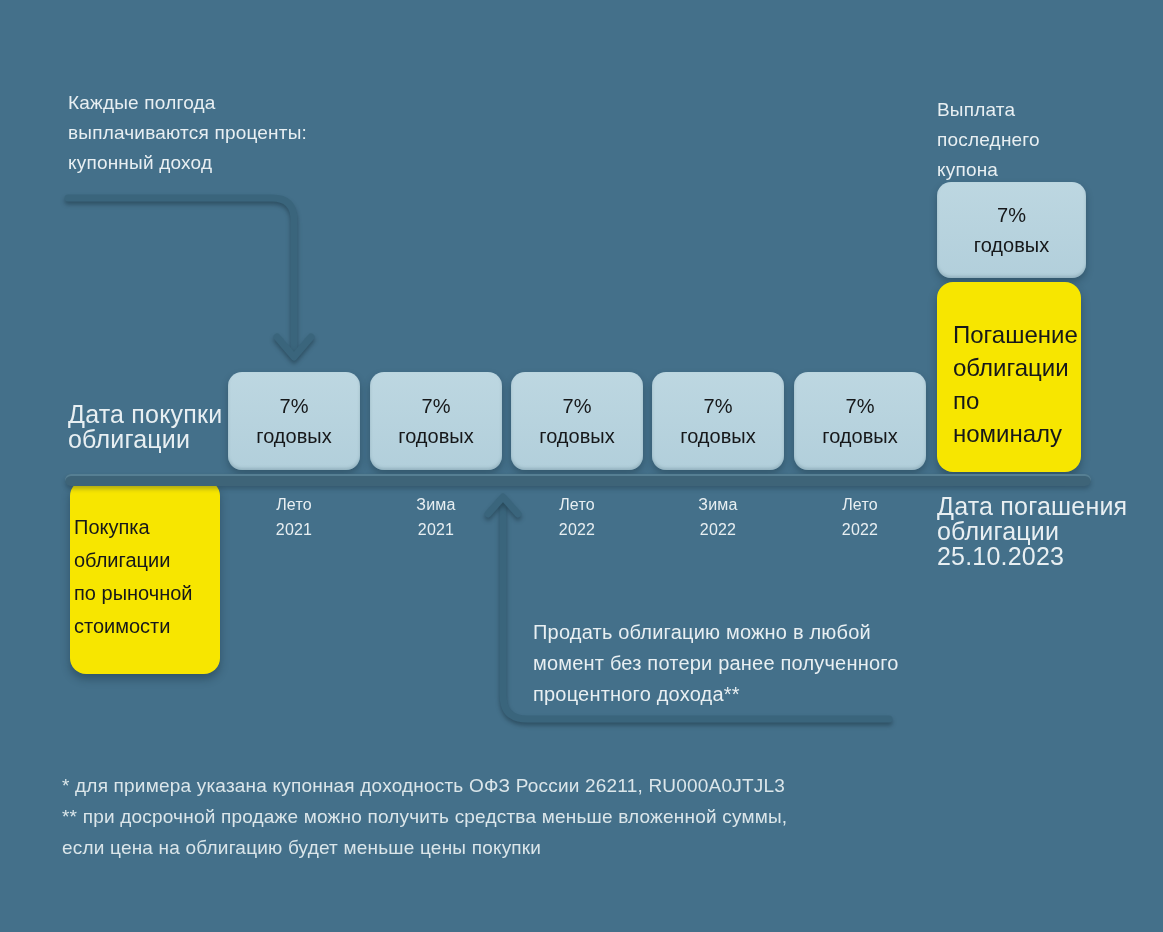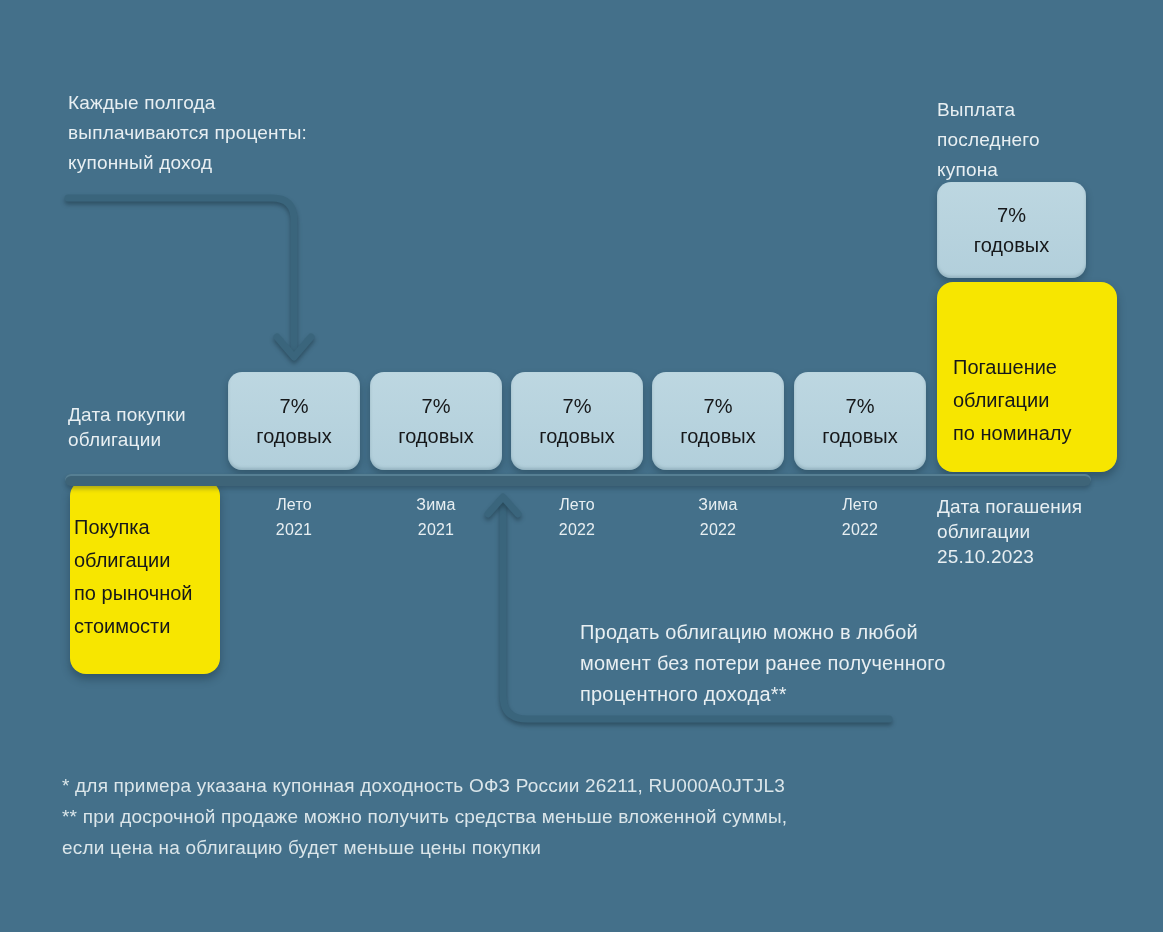--- a/index.html
+++ b/index.html
@@ -14,21 +14,21 @@
     position:absolute;
     color:#e8eff2;
     font-size:19px;
     line-height:30px;
     white-space:pre-line;
     letter-spacing:0.2px;
   }
   .label-tight{
     position:absolute;
     color:#e8eff2;
-    font-size:19px;
+    font-size:25px;
     line-height:25px;
     white-space:pre-line;
     letter-spacing:0.2px;
   }
   .coupon-box{
     position:absolute;
     top:372px;width:132px;height:98px;
     background:linear-gradient(180deg,#bdd7e1 0%,#b2cfdb 100%);
     border-radius:14px;
     box-shadow:0 4px 7px rgba(21,42,54,0.35), inset 0 -2px 3px rgba(92,125,140,0.35);
@@ -62,32 +62,32 @@
   #final-coupon-box{
     position:absolute;left:937px;top:182px;width:149px;height:96px;
     background:linear-gradient(180deg,#bdd7e1 0%,#b2cfdb 100%);
     border-radius:14px;
     box-shadow:0 4px 7px rgba(21,42,54,0.35), inset 0 -2px 3px rgba(92,125,140,0.35);
     display:flex;flex-direction:column;align-items:center;justify-content:center;
     color:#16181a;font-size:20px;line-height:30px;
     z-index:2;
   }
   #redemption-box{
-    position:absolute;left:937px;top:282px;width:180px;height:190px;
+    position:absolute;left:937px;top:282px;width:144px;height:190px;
     background:#f7e600;border-radius:16px;
     box-shadow:0 5px 9px rgba(21,42,54,0.4);
     display:flex;flex-direction:column;justify-content:flex-end;
     padding:0 10px 22px 16px;box-sizing:border-box;
-    color:#16181a;font-size:20px;line-height:33px;
+    color:#16181a;font-size:24px;line-height:33px;
     white-space:pre-line;z-index:2;
   }
   #sell-note{
     position:absolute;left:533px;top:617px;
     color:#e8eff2;font-size:20px;line-height:31px;
-    white-space:pre-line;letter-spacing:0.2px;margin-left:47px;
+    white-space:pre-line;letter-spacing:0.2px;
   }
   #footnotes{
     position:absolute;left:62px;top:770px;
     color:#dbe6ea;font-size:19px;line-height:31px;
     white-space:pre-line;letter-spacing:0.2px;
   }
   #arrows{position:absolute;left:0;top:0;z-index:1;}
   .arrow-stroke{
     fill:none;stroke:#3a657c;stroke-linecap:round;stroke-linejoin:round;
     filter:drop-shadow(0 3px 2px rgba(21,42,54,0.45));

